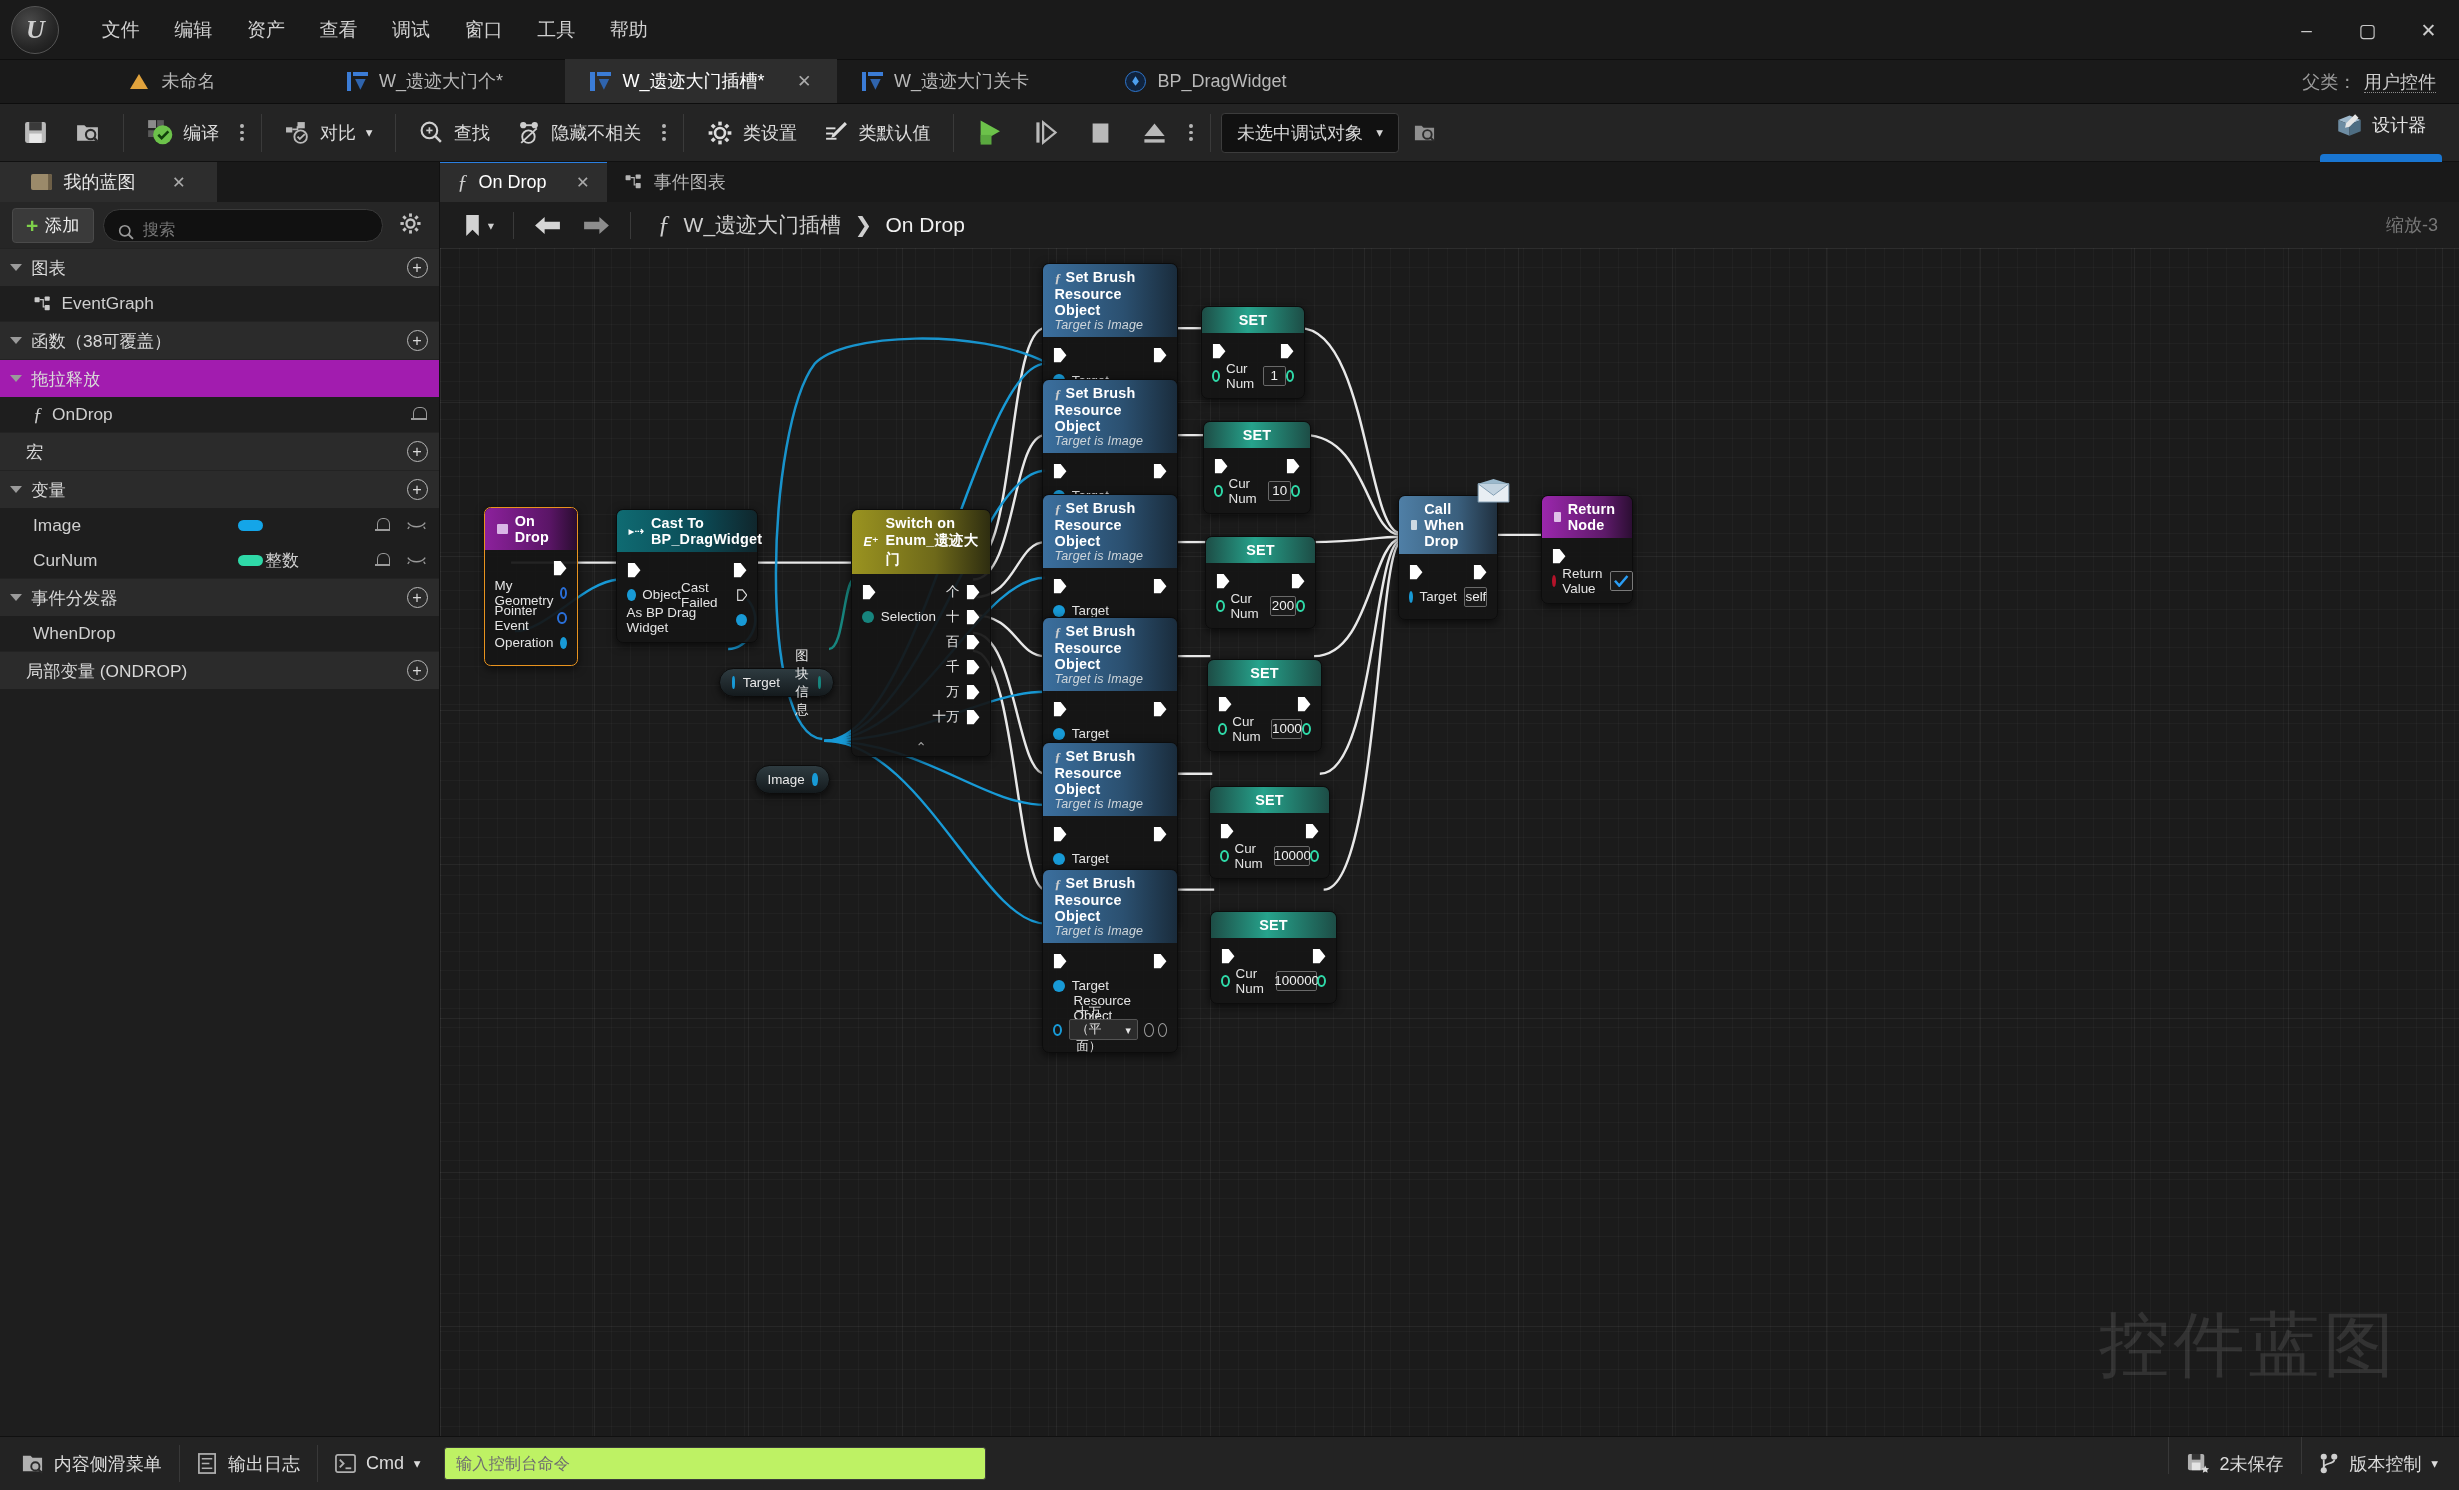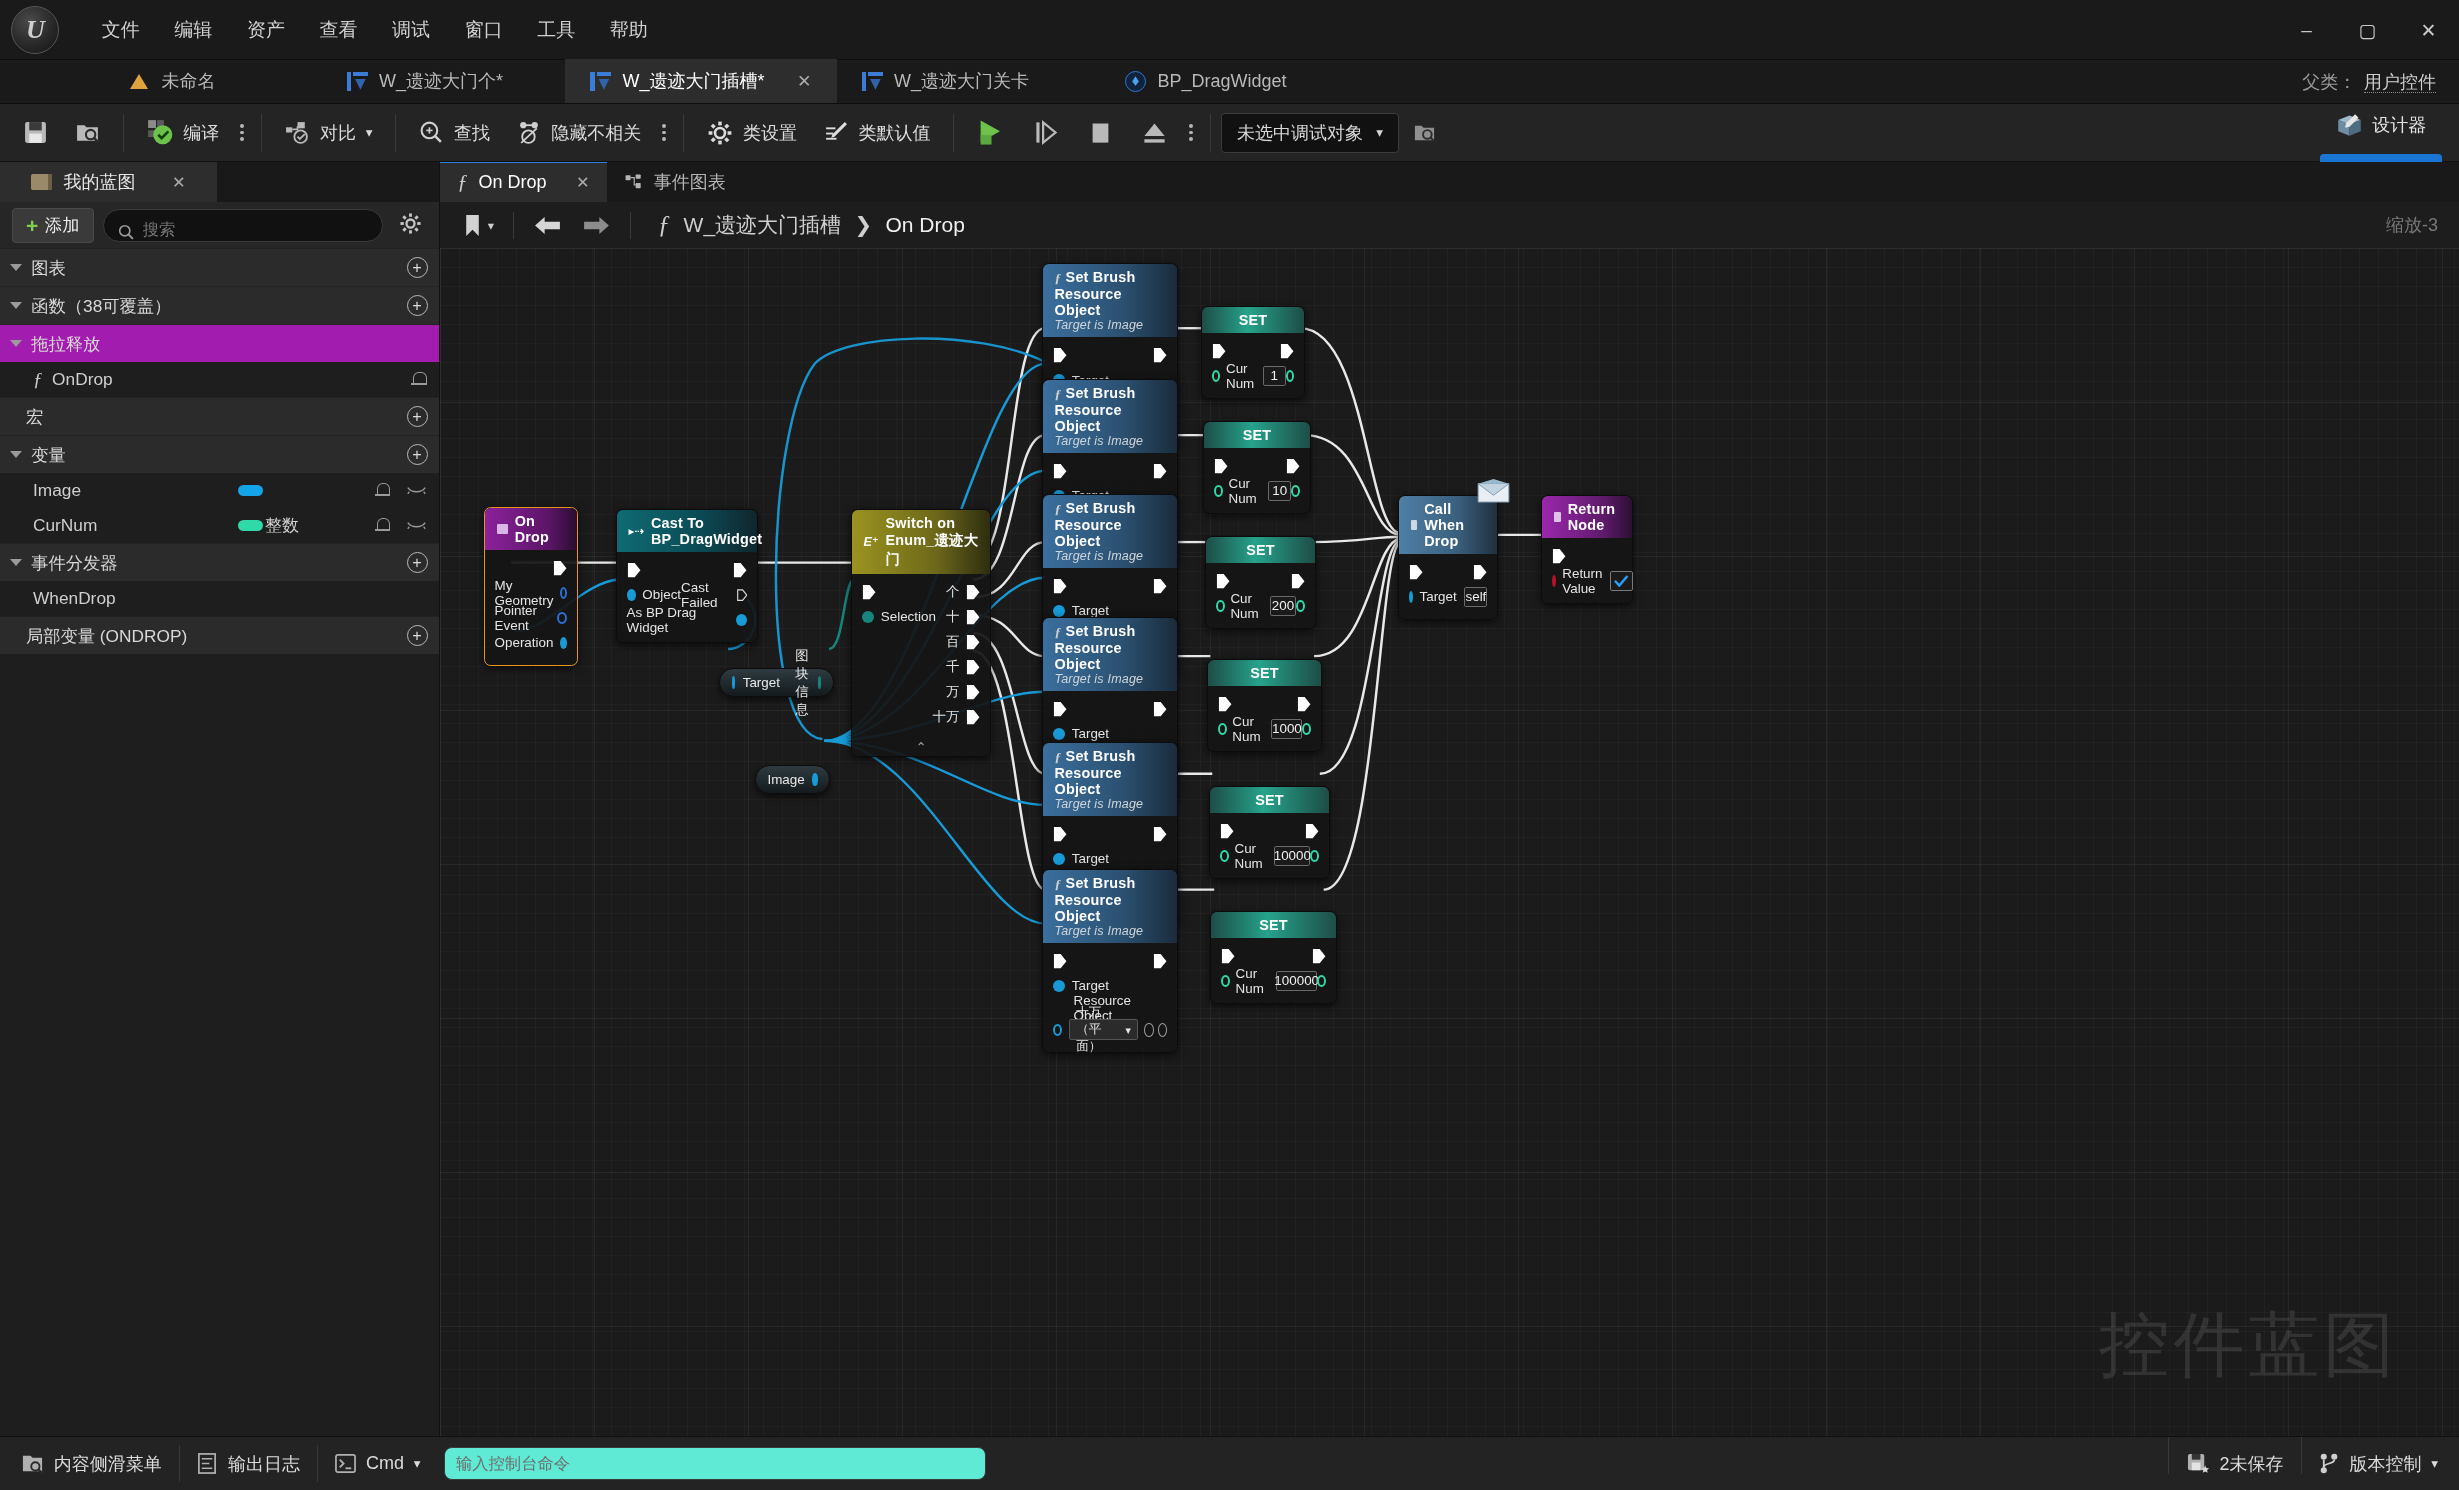--- a/index.html
+++ b/index.html
@@ -208,22 +208,22 @@
   }
 
   
   .statusbar{
     position:absolute; left:0; bottom:0; width:2459px; height:54px; background:#232323;
     border-top:1px solid #101010; display:flex; align-items:center; padding:0 3.8px;
   }
   .sb-item{ display:flex;align-items:center;gap:9.6px;padding:0 17.3px;height:54px;font-size:18px;color:#dcdcdc;}
   .sb-sep{ width:1px;height:37px;background:#383838;}
   .cmdinput{
-    flex:0 0 auto; width:542px; height:33px; background:#5eead4; border:1px solid #3a3a3a;
-    border-radius:8px; display:flex;align-items:center; padding:0 11.5px; font-size:16.3px; color:#6f6f6f;
+    flex:0 0 auto; width:542px; height:33px; background:#bef264; border:1px solid #3a3a3a;
+    border-radius:3px; display:flex;align-items:center; padding:0 11.5px; font-size:16.3px; color:#6f6f6f;
     margin-left:5.8px;
   }
   .sb-right{ margin-left:auto; display:flex; align-items:stretch; }
 </style>
 </head>
 <body>
 
 <div class="menubar">
   <div class="ue-logo">
     <div class="circ">U</div>
@@ -482,20 +482,29 @@
           </g>
         </svg>
       </div>
     </div>
 
     <div class="lp-section">
       <span class="caret"></span>
       <span>图表</span>
       <span class="addcirc">+</span>
     </div>
+    <div class="lp-row">
+      <svg width="19" height="17.3" viewBox="0 0 24 24" style="margin-right:9.6px">
+        <rect x="1" y="3" width="7" height="7" rx="1" fill="#c9c9c9"></rect>
+        <rect x="15" y="2" width="7" height="6" rx="1" fill="#c9c9c9"></rect>
+        <rect x="15" y="14" width="7" height="7" rx="1" fill="#c9c9c9"></rect>
+        <path d="M8 6.5h5v10h2M13 6.5v10" stroke="#c9c9c9" stroke-width="1.6" fill="none"></path>
+      </svg>
+      <span>EventGraph</span>
+    </div>
 
     <div class="lp-section">
       <span class="caret"></span>
       <span>函数（38可覆盖）</span>
       <span class="addcirc">+</span>
     </div>
 
     <div class="lp-section" style="background:#a21caf">
       <span class="caret"></span>
       <span>拖拉释放</span>

